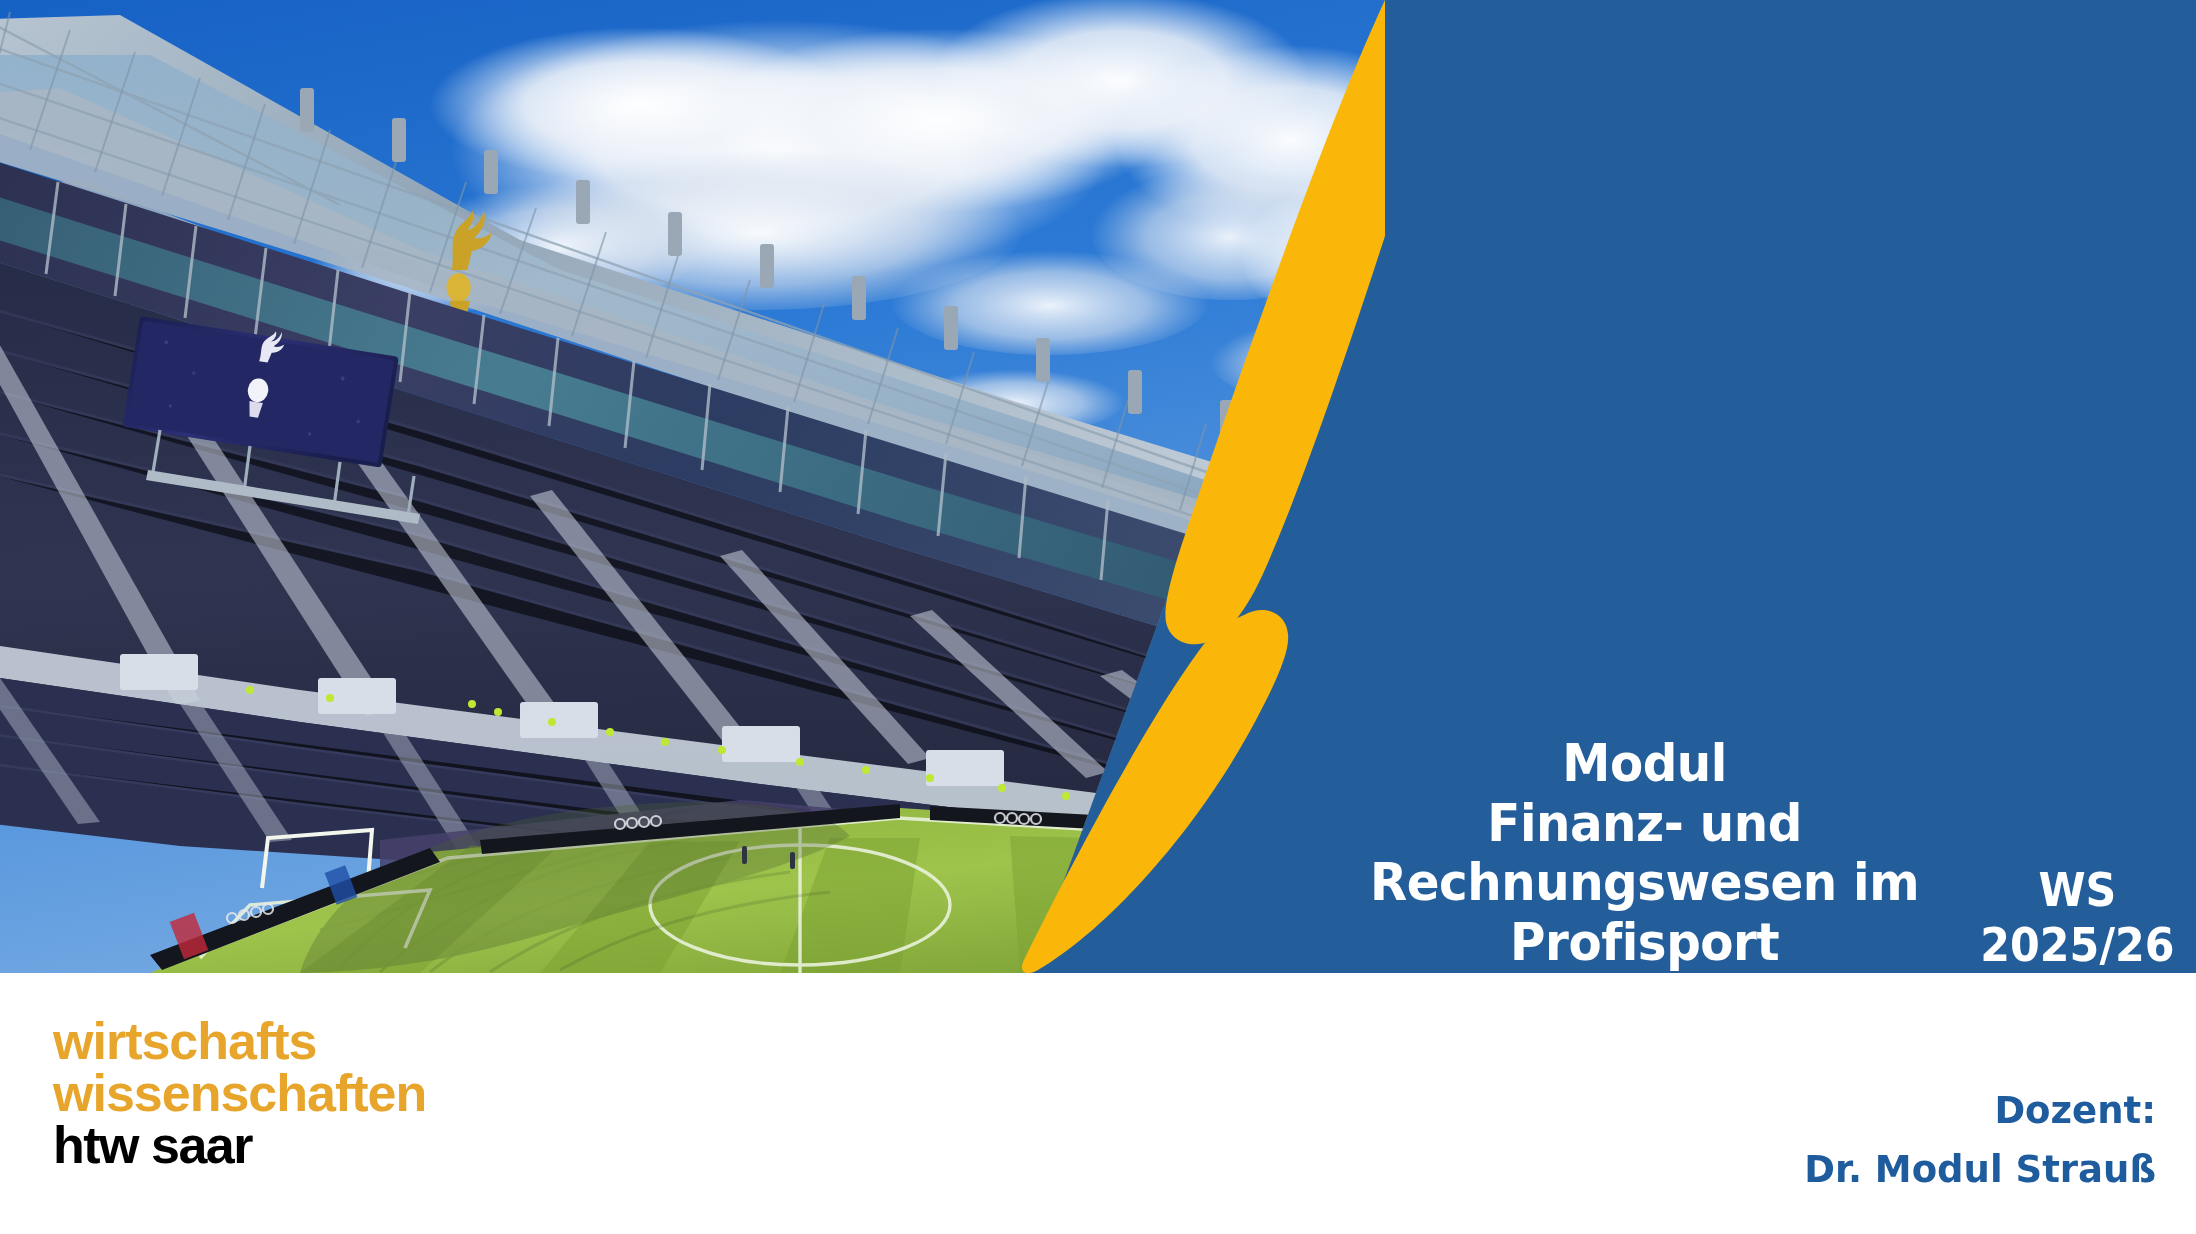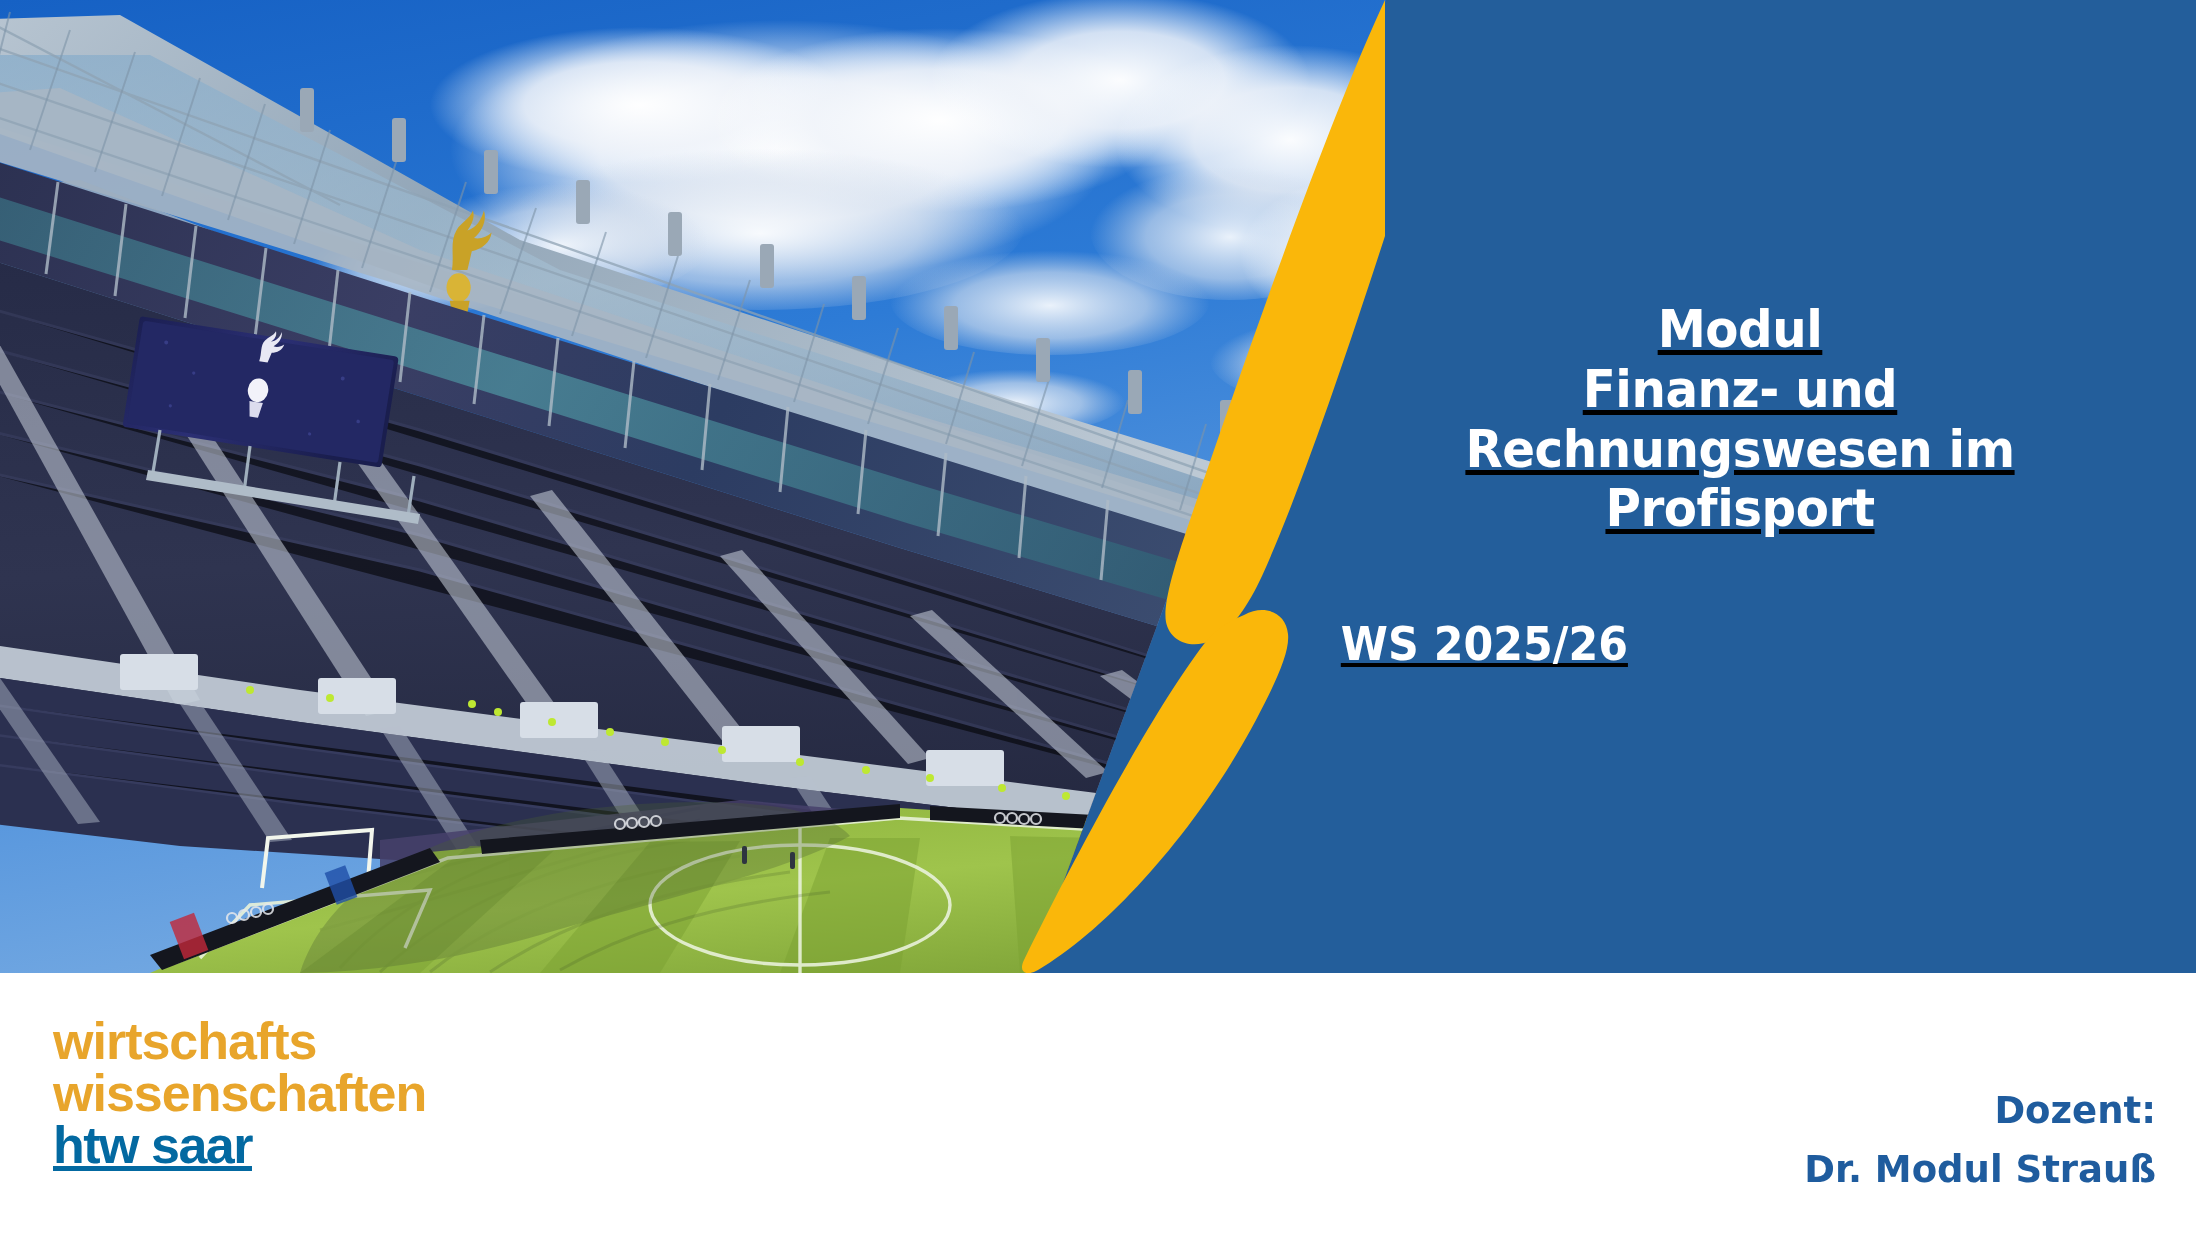--- a/index.html
+++ b/index.html
@@ -27,24 +27,23 @@
   }
   .photo svg{display:block;width:1400px;height:973px;}
 
   
   .swoosh{position:absolute;left:0;top:0;width:2196px;height:973px;pointer-events:none;}
   .swoosh svg{display:block;width:2196px;height:973px;}
 
   
   .title-block{
     position:absolute;left:1330px;top:0;width:866px;height:973px;
-    display:flex;flex-direction:column;align-items:flex-start;justify-content:flex-start;
+    display:flex;align-items:flex-end;justify-content:flex-start;
     padding-top:300px;box-sizing:border-box;
     text-align:center;
-    text-decoration:underline;
   }
   .title-main{
     color:#ffffff;
     font-family:"DejaVu Sans","Liberation Sans",sans-serif;
     font-weight:bold;
     font-size:52px;
     line-height:1.15;
     letter-spacing:-0.5px;
     width:820px;
     margin:0;
@@ -66,21 +65,21 @@
 
   .logo{position:absolute;left:53px;top:42px;line-height:1.0;}
   .logo-line{
     font-family:"Liberation Sans",sans-serif;
     font-weight:bold;
     font-size:52px;
     letter-spacing:-1px;
     display:block;
   }
   .logo-l1,.logo-l2{color:#E8A52B;}
-  .logo-l3{color:#0369a1;letter-spacing:-1.5px;text-decoration:underline;}
+  .logo-l3{color:#000000;letter-spacing:-1.5px;}
 
   .lecturer{
     position:absolute;right:40px;top:108px;
     text-align:right;
     color:#1F5C9E;
     font-family:"DejaVu Sans","Liberation Sans",sans-serif;
     font-weight:bold;
     font-size:37px;
     line-height:1.6;
   }

